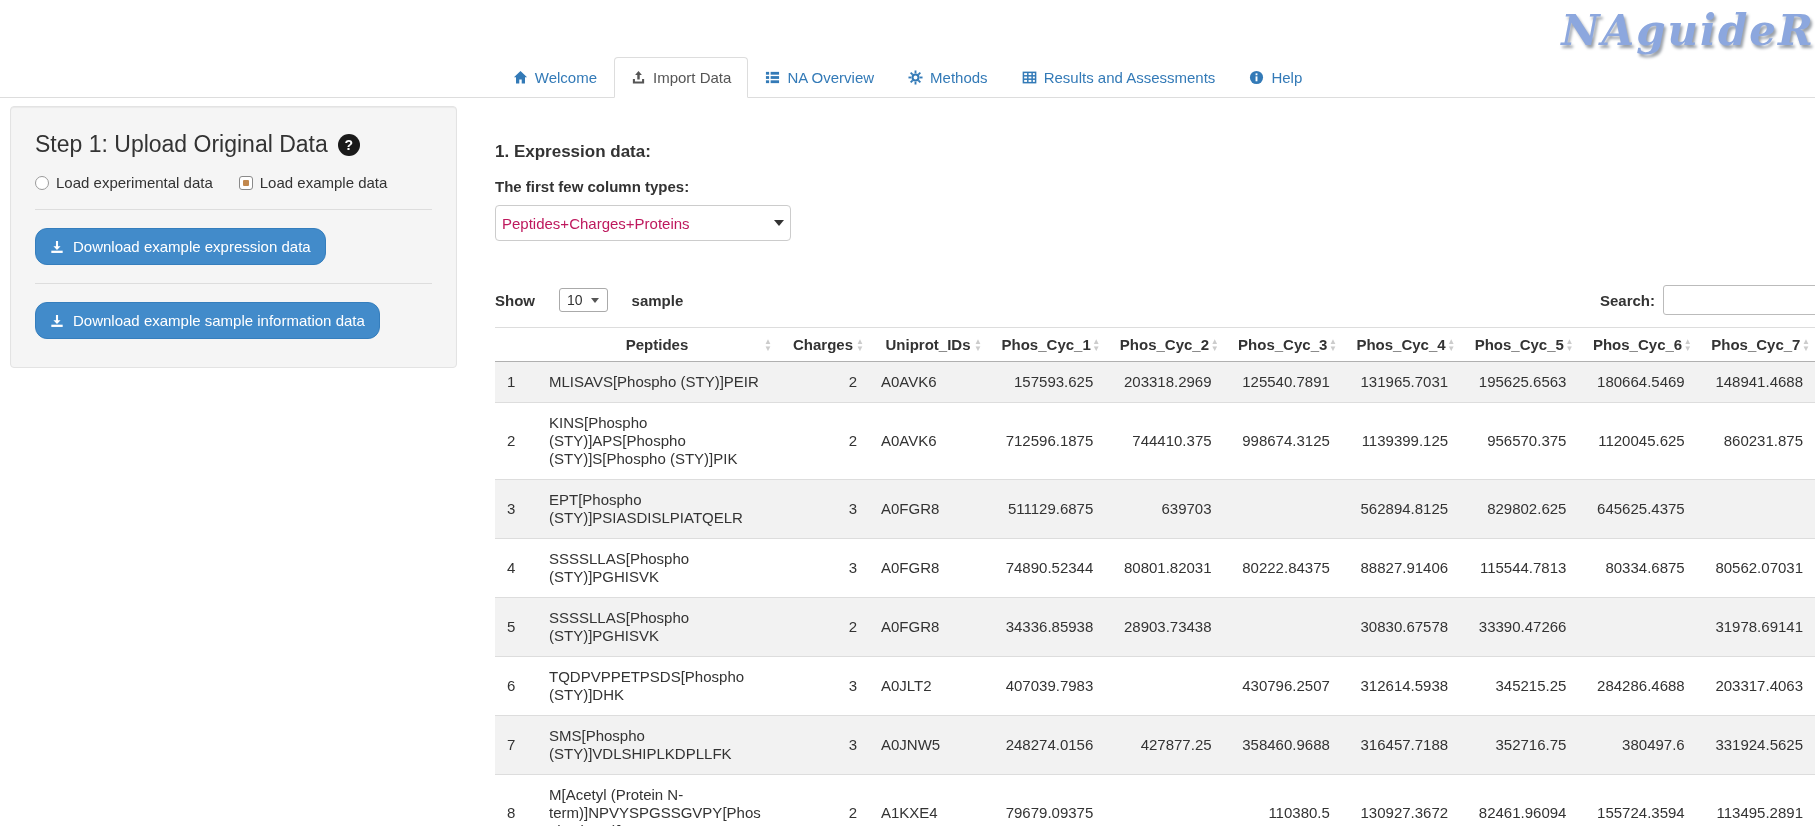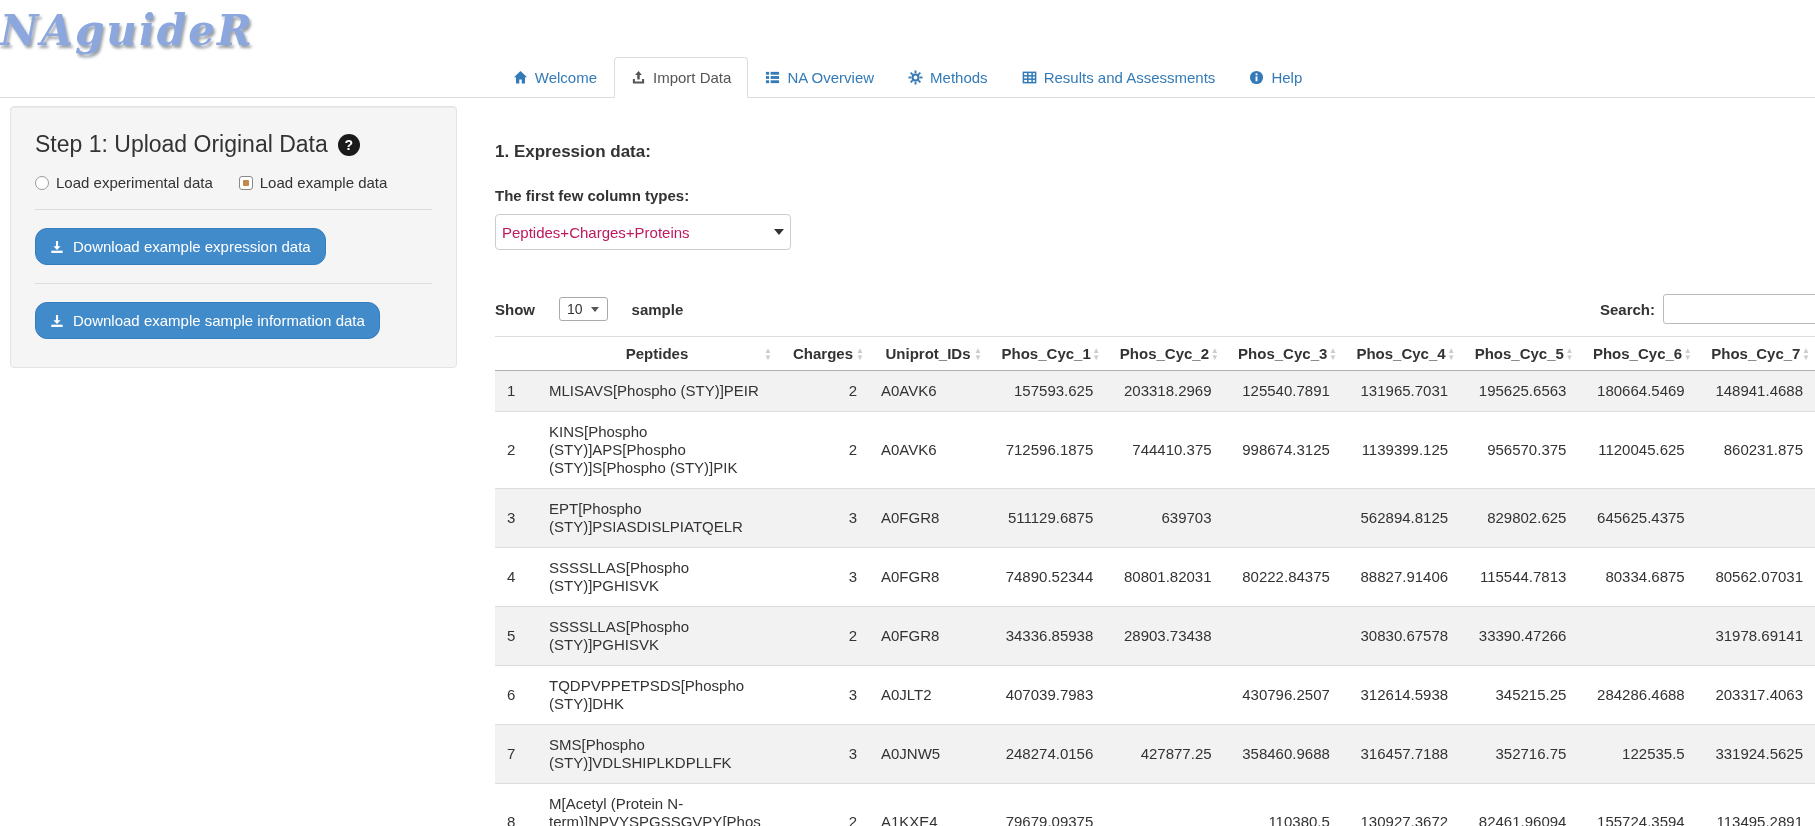--- a/index.html
+++ b/index.html
@@ -1,21 +1,21 @@
 <!DOCTYPE html>
 <html><head>
 <meta charset="utf-8">
 <style>
   * { margin:0; padding:0; box-sizing:border-box; }
   html,body { background:#fff; }
   body { font-family:"Liberation Sans","DejaVu Sans",sans-serif; color:#333; }
   .page { width:1815px; height:826px; overflow:hidden; position:relative; background:#fff; }
 
   
-  .logo { text-align:left; padding-top:6px; font-family:"DejaVu Serif",serif; font-style:italic; font-weight:bold; font-size:42px; color:#8ca7de; text-shadow:2px 3px 3px #9aa0a8; letter-spacing:2px; }
+  .logo { text-align:right; padding-top:6px; font-family:"DejaVu Serif",serif; font-style:italic; font-weight:bold; font-size:42px; color:#8ca7de; text-shadow:2px 3px 3px #9aa0a8; letter-spacing:2px; }
 
   
   ul.nav { list-style:none; display:flex; justify-content:center; border-bottom:1px solid #ddd; margin-top:2px; }
   ul.nav li { margin-bottom:-1px; }
   ul.nav a { display:flex; align-items:center; gap:7px; padding:11px 16px; color:#337ab7; text-decoration:none; font-size:15px; border:1px solid transparent; border-radius:4px 4px 0 0; cursor:pointer; }
   ul.nav li.active a { background:#fff; border-color:#ddd; border-bottom-color:#fff; color:#555; }
   .icon { display:inline-flex; align-items:center; }
   .icon svg { display:block; }
 
   
@@ -29,21 +29,21 @@
   .radio-opt { display:flex; align-items:center; gap:7px; cursor:pointer; white-space:nowrap; }
   .radio-dot { width:14px; height:14px; border:1px solid #9a9a9a; border-radius:50%; background:#fff; display:inline-block; position:relative; flex-shrink:0; }
   .radio-dot.checked { border-radius:3px; border-color:#8a8a8a; }
   .radio-dot.checked::after { content:""; position:absolute; top:3px; left:3px; right:3px; bottom:3px; background:#c2884d; border-radius:1px; }
   .sidebar hr { border:none; border-top:1px solid #ddd; margin:18px 0; }
   .btn-primary { display:inline-flex; align-items:center; gap:9px; background:#428bca; border:1px solid #357ebd; color:#fff; font-size:15px; padding:9px 14px; border-radius:12px; cursor:pointer; font-family:inherit; }
 
   
   .main { flex:1; min-width:0; padding:36px 0 0 38px; }
   .section-title { font-size:17px; font-weight:bold; color:#333; }
-  .col-types-label { font-size:15px; font-weight:bold; margin-top:25px; color:#333; }
+  .col-types-label { font-size:15px; font-weight:bold; margin-top:16px; color:#333; }
   .select-box { width:296px; height:36px; border:1px solid #ccc; border-radius:4px; background:#fff; display:flex; align-items:center; justify-content:space-between; padding:0 6px; margin-top:10px; font-size:15px; color:#be185d; cursor:pointer; }
   .caret-down { width:0; height:0; border-left:5px solid transparent; border-right:5px solid transparent; border-top:6px solid #333; }
 
   .dt-controls { display:flex; justify-content:space-between; align-items:center; margin-top:44px; }
   .show-entries { font-size:15px; font-weight:bold; color:#333; display:flex; align-items:center; gap:24px; }
   .mini-select { border:1px solid #aaa; border-radius:3px; background:#fff; padding:3px 8px 3px 7px; font-size:14px; font-weight:normal; display:inline-flex; align-items:center; gap:8px; cursor:pointer; color:#333; }
   .mini-select .caret-down { border-top-color:#555; border-left-width:4px; border-right-width:4px; border-top-width:5px; }
   .dt-search { font-size:15px; font-weight:bold; color:#333; display:flex; align-items:center; gap:8px; margin-right:-26px; }
   .dt-search input { width:178px; height:30px; border:1px solid #bbb; border-radius:3px; padding:0 8px; font-size:14px; font-family:inherit; }
 
@@ -347,21 +347,21 @@
             <tr>
               <td class="col-idx">7</td>
               <td class="col-pep">SMS[Phospho (STY)]VDLSHIPLKDPLLFK</td>
               <td class="col-chg">3</td>
               <td class="col-uni">A0JNW5</td>
               <td class="col-num">248274.0156</td>
               <td class="col-num">427877.25</td>
               <td class="col-num">358460.9688</td>
               <td class="col-num">316457.7188</td>
               <td class="col-num">352716.75</td>
-              <td class="col-num">122535.5</td>
+              <td class="col-num">380497.6</td>
               <td class="col-num">331924.5625</td>
             </tr>
             <tr>
               <td class="col-idx">8</td>
               <td class="col-pep">M[Acetyl (Protein N-term)]NPVYSPGSSGVPY[Phospho (STY)]ANAK</td>
               <td class="col-chg">2</td>
               <td class="col-uni">A1KXE4</td>
               <td class="col-num">79679.09375</td>
               <td class="col-num"></td>
               <td class="col-num">110380.5</td>

